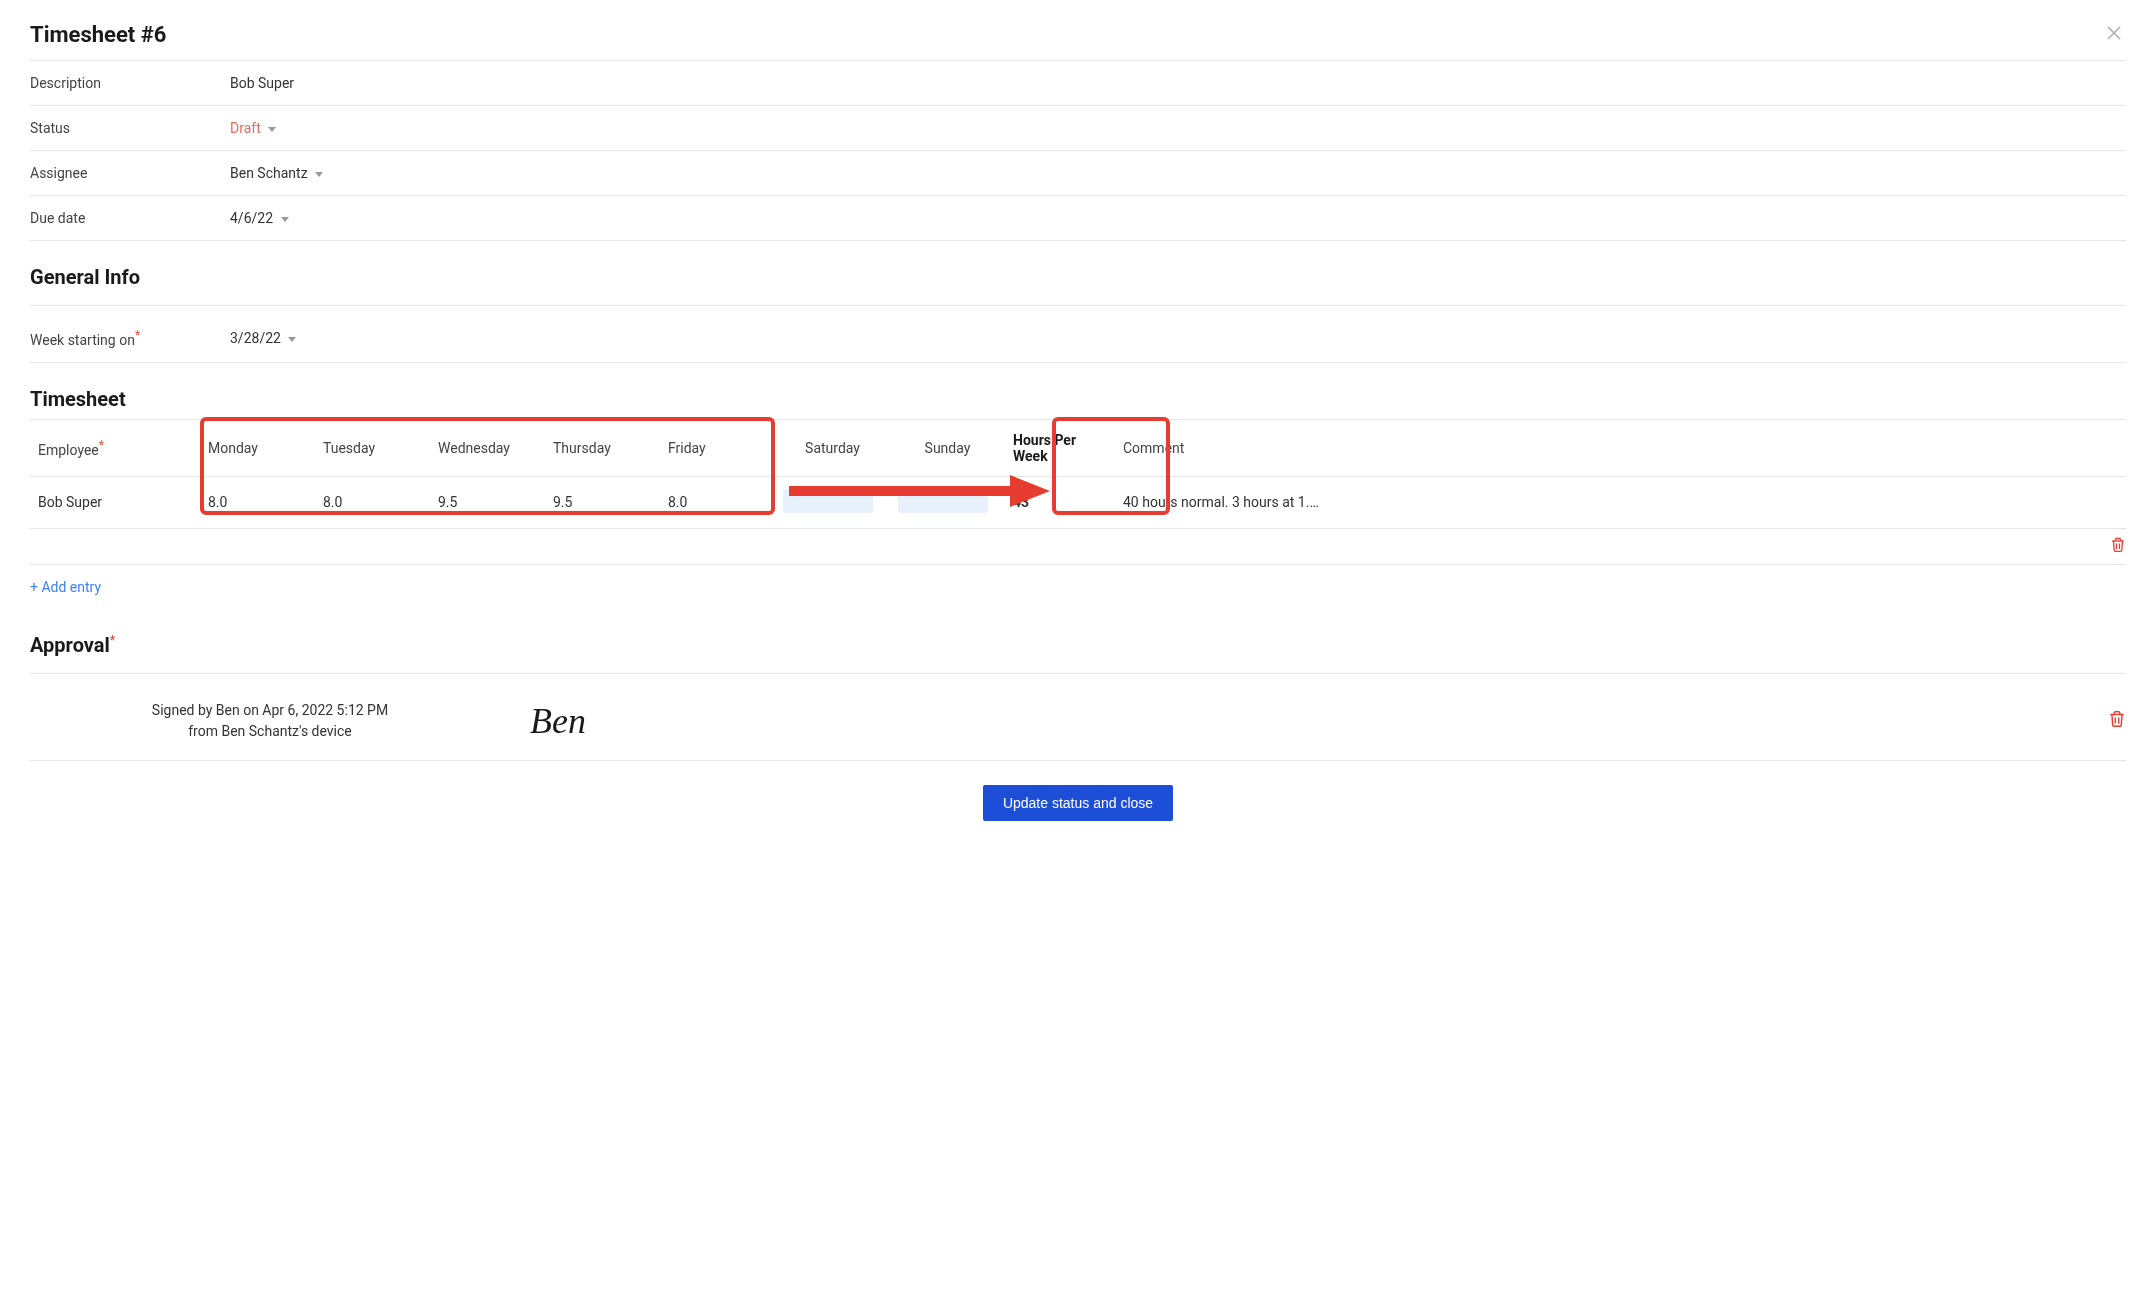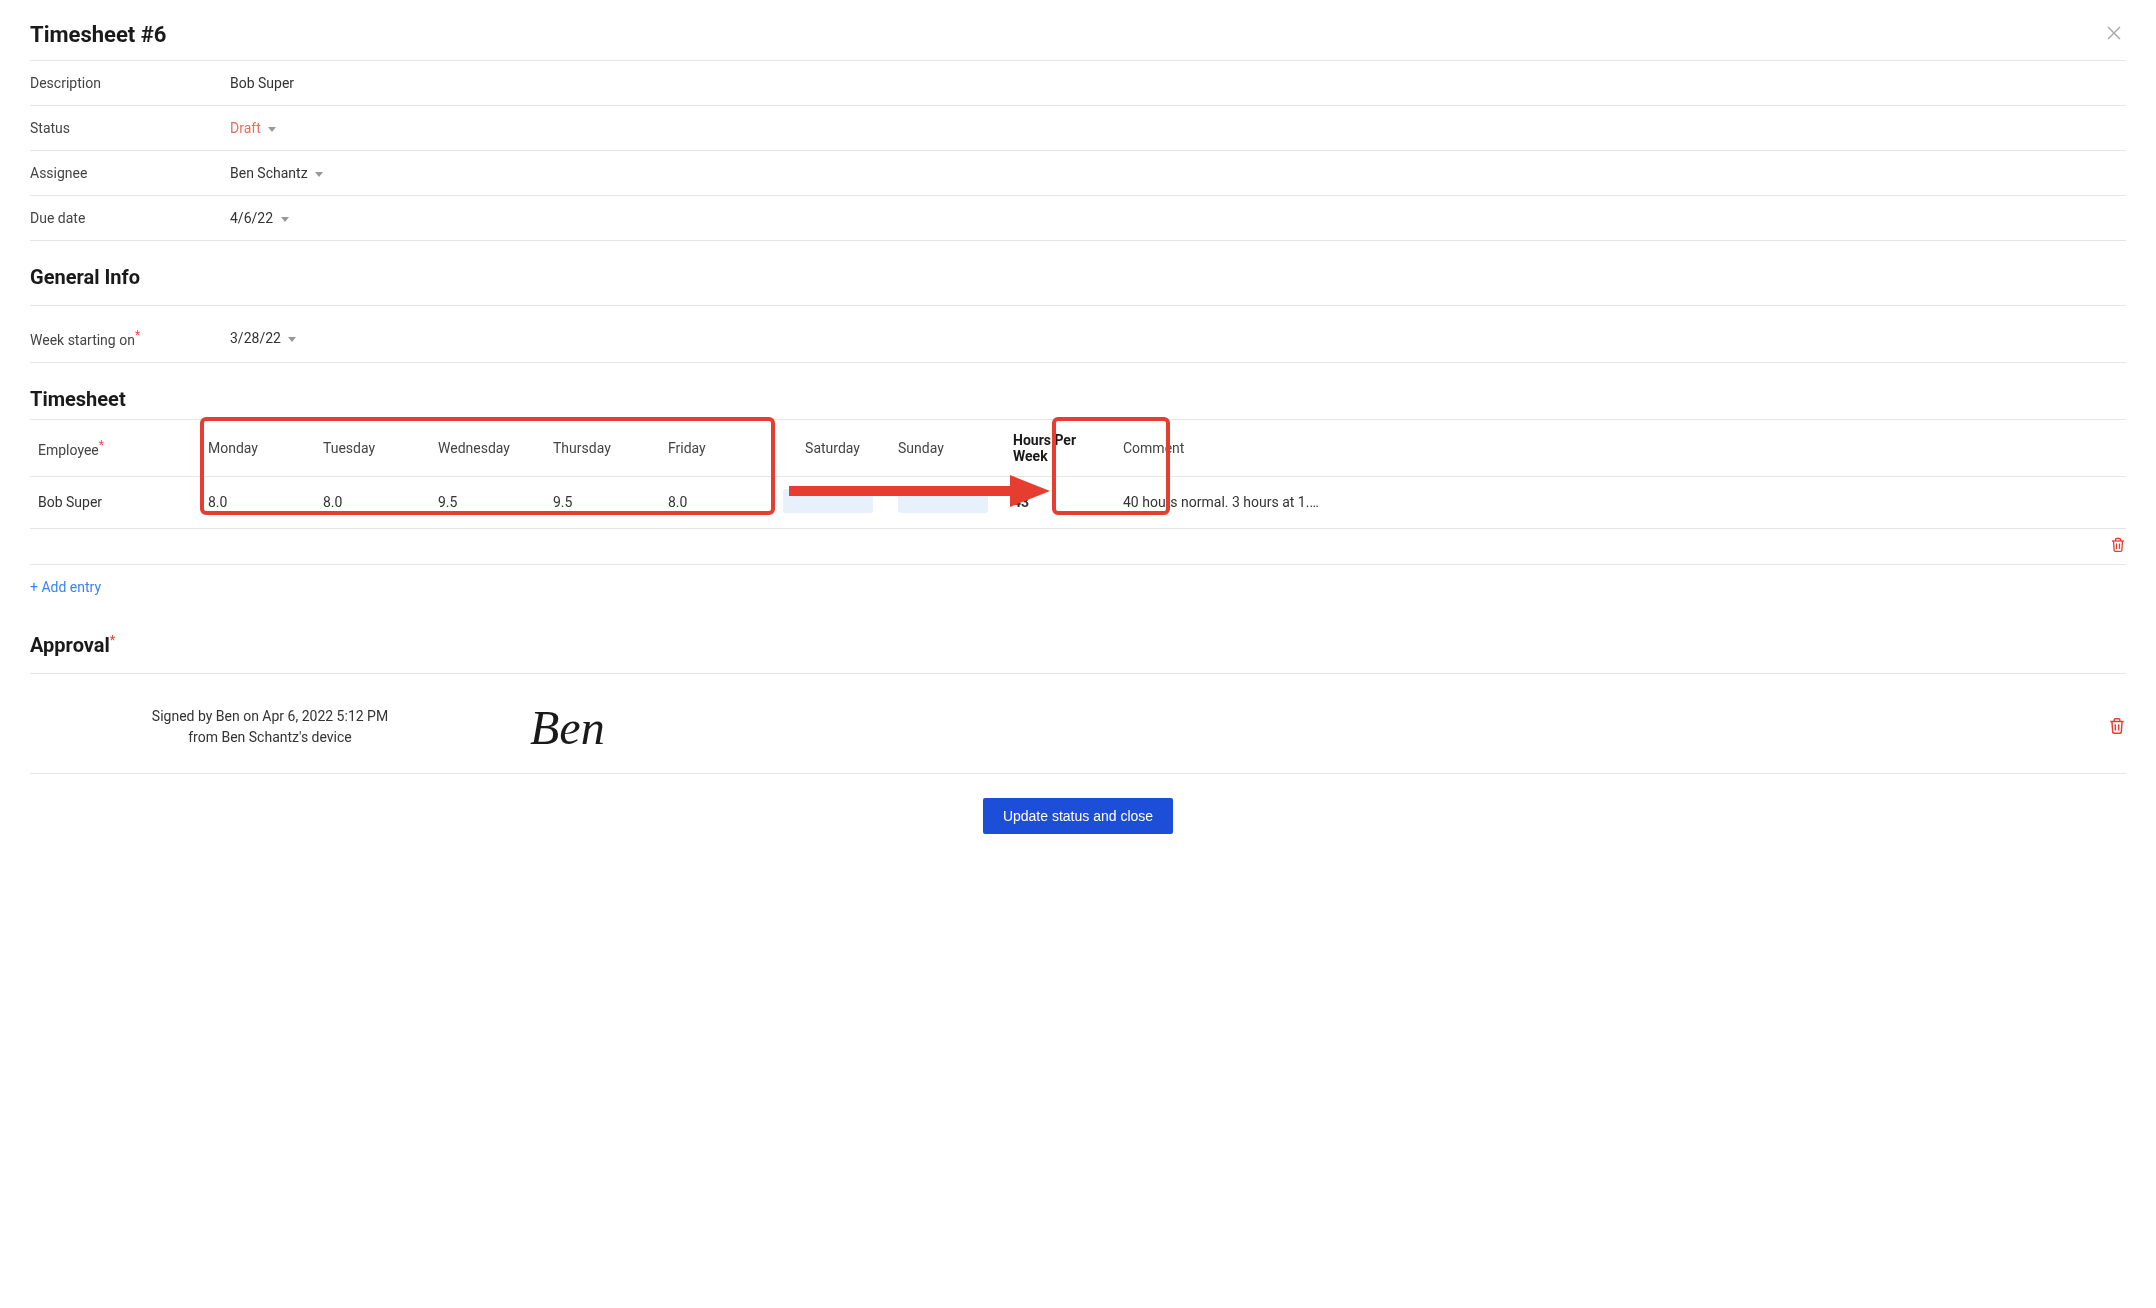--- a/index.html
+++ b/index.html
@@ -161,21 +161,21 @@
     }
     .signature-info {
       color: #333;
       font-size: 14px;
       line-height: 1.5;
       width: 480px;
       text-align: center;
     }
     .signature-script {
       font-family: "Brush Script MT", "Segoe Script", cursive;
-      font-size: 48px;
+      font-size: 36px;
       font-style: italic;
       color: #1a1a1a;
       margin-left: 20px;
     }
     .signature-trash {
       position: absolute;
       right: 0;
       color: #e73c30;
       cursor: pointer;
     }
@@ -265,21 +265,21 @@
         <tr>
           <th style="width:170px;">
             <span>Employee</span><span class="required">*</span>
           </th>
           <th style="width:115px;">Monday</th>
           <th style="width:115px;">Tuesday</th>
           <th style="width:115px;">Wednesday</th>
           <th style="width:115px;">Thursday</th>
           <th style="width:115px;">Friday</th>
           <th style="width:115px; text-align:center;">Saturday</th>
-          <th style="width:115px; ">Sunday</th>
+          <th style="width:115px; text-align:center;">Sunday</th>
           <th class="th-hours-bold" style="width:110px;">Hours Per Week</th>
           <th>Comment</th>
         </tr>
       </thead>
       <tbody>
         <tr>
           <td>Bob Super</td>
           <td>8.0</td>
           <td>8.0</td>
           <td>9.5</td>

